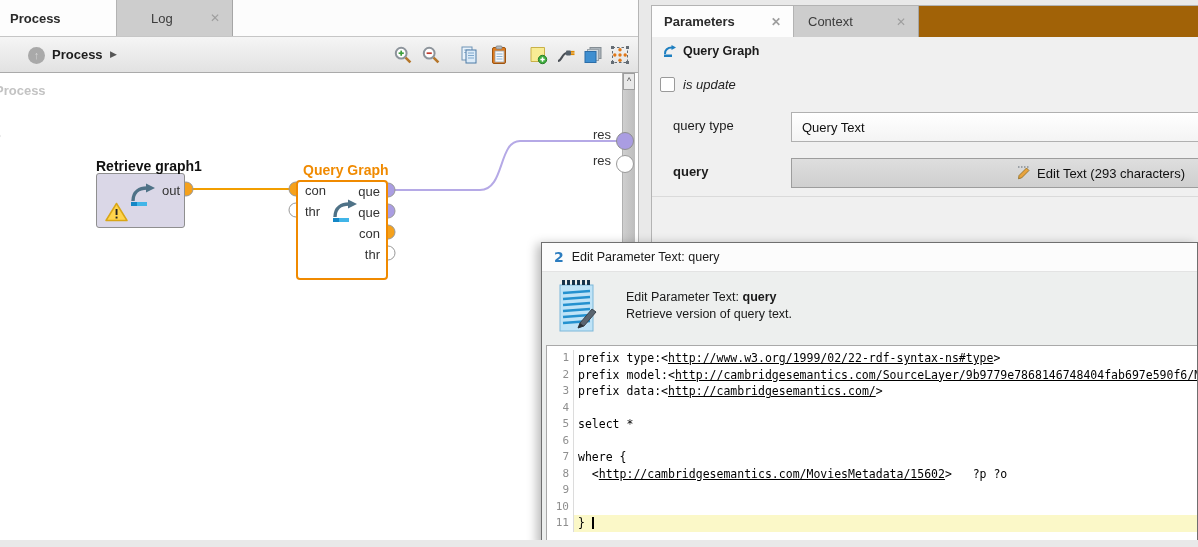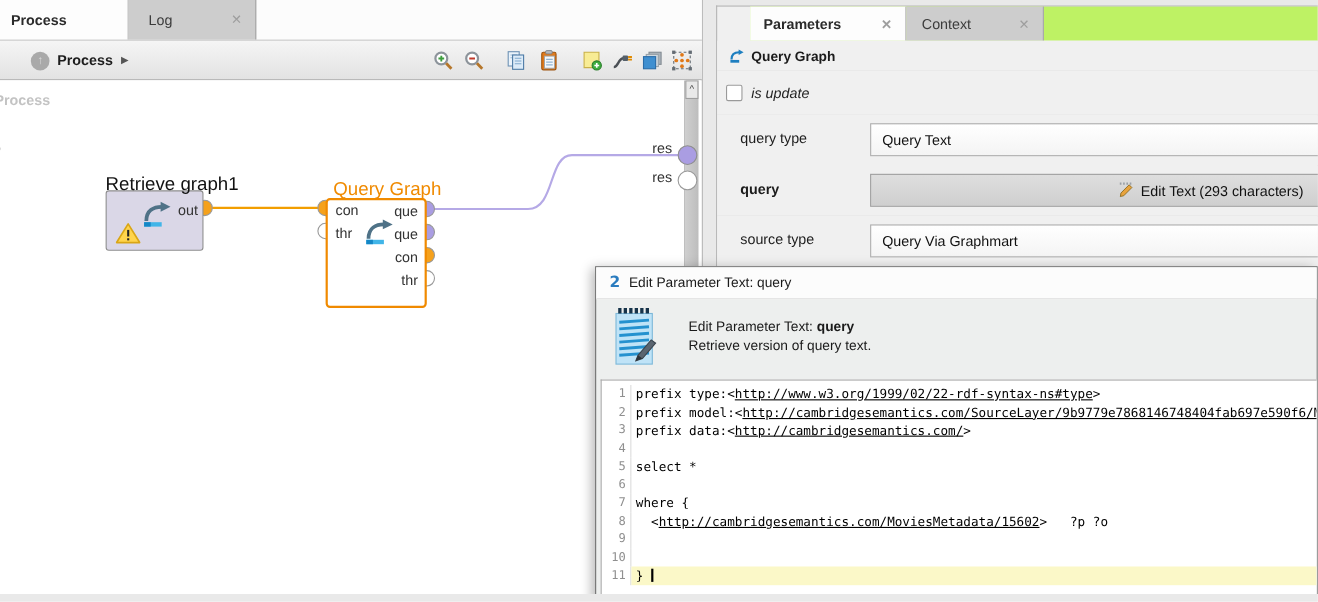--- a/index.html
+++ b/index.html
@@ -23,21 +23,21 @@
   
   #canvas{left:0;top:73px;width:637px;height:474px;background:#fff;overflow:hidden;}
   #wm{left:-5px;top:10px;font-size:13px;font-weight:bold;color:#c3c3c3;z-index:1;}
   #inp-label{left:-14px;top:56px;font-size:11px;color:#4a4a4a;z-index:1;}
   #vscroll{left:622px;top:0;width:13px;height:474px;background:linear-gradient(90deg,#cfcfcf,#bdbdbd);z-index:2;border-left:1px solid #b0b0b0;box-sizing:border-box;}
   #vscroll .up{height:17px;background:#e9e9e9;border:1px solid #9e9e9e;box-sizing:border-box;color:#4a4a4a;font-size:9px;text-align:center;line-height:15px;}
   #wires{left:0;top:0;width:637px;height:474px;z-index:3;pointer-events:none;}
   .opbox{z-index:4;box-sizing:border-box;}
   #retrieve-box{left:96px;top:100px;width:89px;height:55px;background:#dad7e7;border:1px solid #8f8f8f;border-radius:3px;}
   #query-box{left:296px;top:107px;width:92px;height:100px;background:#fff;border:2px solid #f08a00;border-radius:4px;}
-  .oplabel{z-index:5;font-size:17px;font-weight:normal;}
+  .oplabel{z-index:5;font-size:14px;font-weight:bold;}
   #retrieve-label{left:96px;top:85px;color:#111;}
   #query-label{left:303px;top:89px;color:#f08a00;}
   .portlabel{z-index:6;font-size:13px;color:#333;width:26px;}
   .pl-r{text-align:right;}
   .op-icon{position:absolute;}
   #warn{position:absolute;left:8px;top:28px;}
 
   
   #right-panel{left:651px;top:5px;width:547px;height:542px;background:#f0f0f0;border-left:1px solid #b3b3b3;border-top:1px solid #b3b3b3;box-sizing:border-box;}
   #right-panel .tab{height:31px;}
@@ -69,21 +69,21 @@
 </head>
 <body>
 
 <div id="screen">
 
   <div id="left-panel" class="abs">
     <div class="tabstrip abs">
       <div class="tab tab-active" style="left:0;width:117px;padding-left:10px;">
         <span>Process</span>
       </div>
-      <div class="tab tab-inactive" style="left:117px;width:116px;padding-left:18px;">
+      <div class="tab tab-inactive" style="left:117px;width:116px;padding-left:34px;">
         <span>Log</span>
         <span class="x">✕</span>
       </div>
     </div>
 
     <div id="crumbbar" class="abs">
       <div class="upcircle">↑</div>
       <div id="crumb-label">Process</div>
       <div class="crumb-caret">▶</div>
 
@@ -200,21 +200,21 @@
       <div class="abs portlabel pl-r" style="left:354px;top:132px;">que</div>
       <div class="abs portlabel pl-r" style="left:354px;top:153px;">con</div>
       <div class="abs portlabel pl-r" style="left:354px;top:174px;">thr</div>
 
       <div class="abs portlabel pl-r" style="left:585px;top:54px;z-index:4;">res</div>
       <div class="abs portlabel pl-r" style="left:585px;top:80px;z-index:4;">res</div>
     </div>
   </div>
 
   <div id="right-panel" class="abs">
-    <div class="tabstrip abs" style="height:31px;background:#bef264;margin-left:30px;">
+    <div class="tabstrip abs" style="height:31px;background:#a16207;">
       <div class="tab tab-active" style="left:0;width:142px;padding-left:12px;">
         <span>Parameters</span>
         <span class="x">✕</span>
       </div>
       <div class="tab tab-inactive" style="left:142px;width:125px;padding-left:14px;">
         <span>Context</span>
         <span class="x">✕</span>
       </div>
     </div>
 
@@ -243,26 +243,20 @@
       <span class="lbl" style="font-weight:bold;">query</span>
       <div class="ctrl btn">
         <svg width="16" height="16" viewBox="0 0 16 16" style="margin-right:5px;">
           <line x1="2" y1="2" x2="14" y2="2" stroke="#9aa0a6" stroke-width="2" stroke-dasharray="1.5 1.5"></line>
           <polygon points="3,13.5 5.5,13 13,5.5 10.5,3 3,10.5 2.5,13.8" fill="#e8a33d" stroke="#8a6a1f" stroke-width=".8"></polygon>
         </svg>
         <span>Edit Text (293 characters)</span>
       </div>
     </div>
 
-    <div class="prow abs" style="top:190px;height:46px;">
-      <span class="lbl">source type</span>
-      <div class="ctrl">
-        <span>Query Via Graphmart</span>
-      </div>
-    </div>
 
     <div class="prow abs" style="top:236px;height:60px;"></div>
   </div>
 
   <div id="dialog" class="abs">
     <div id="dlg-titlebar" class="abs">
       <span id="dlg-logo">2</span>
       <span id="dlg-title">Edit Parameter Text: query</span>
     </div>
 

